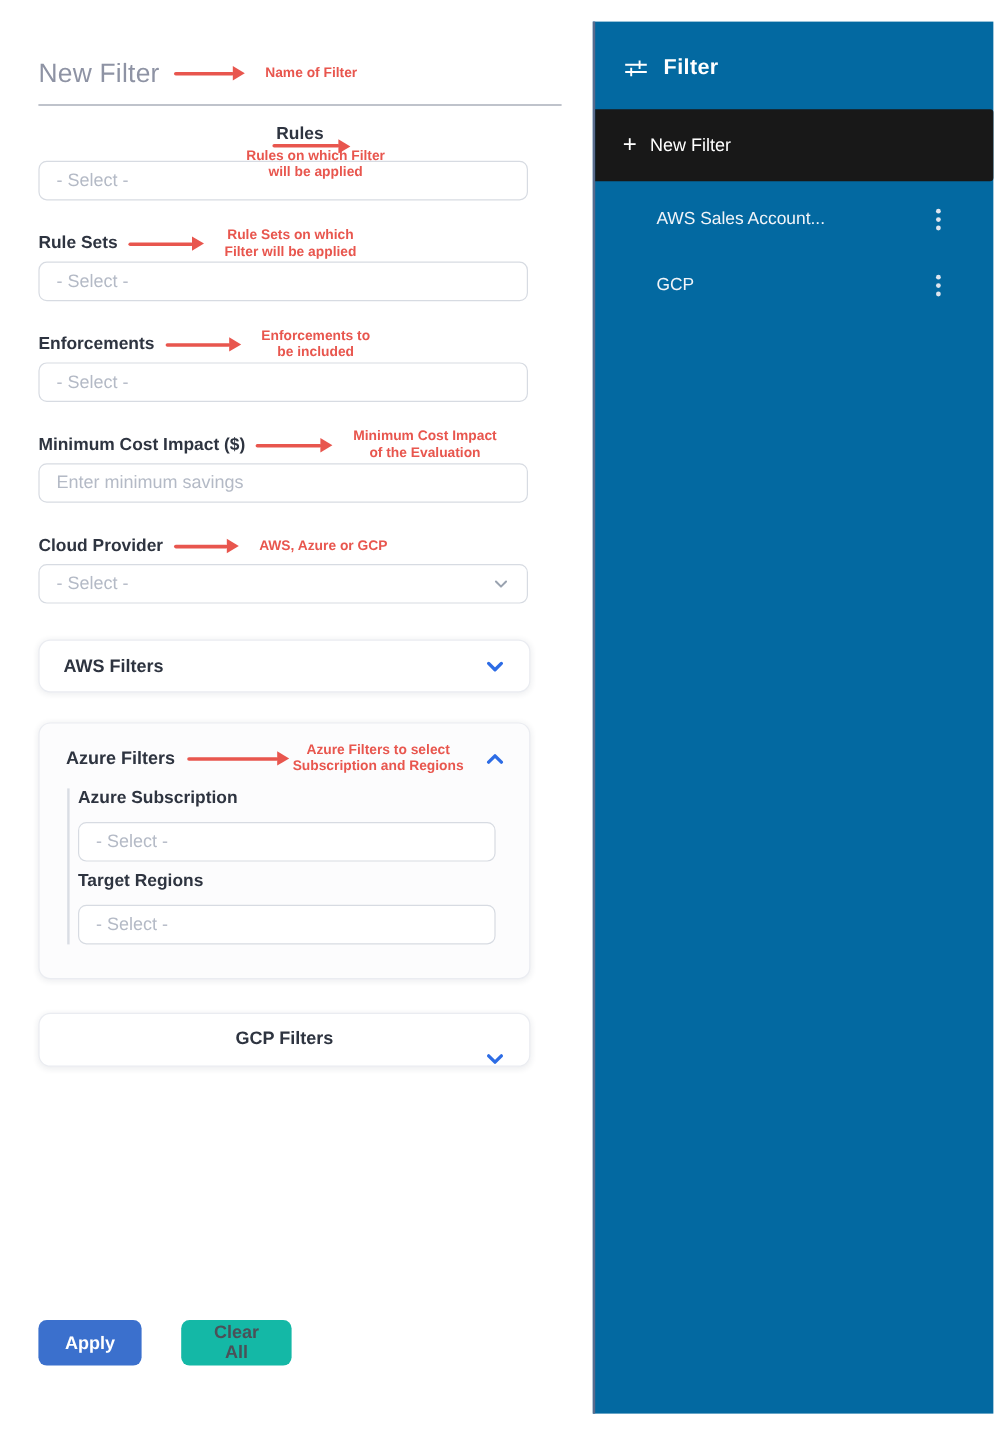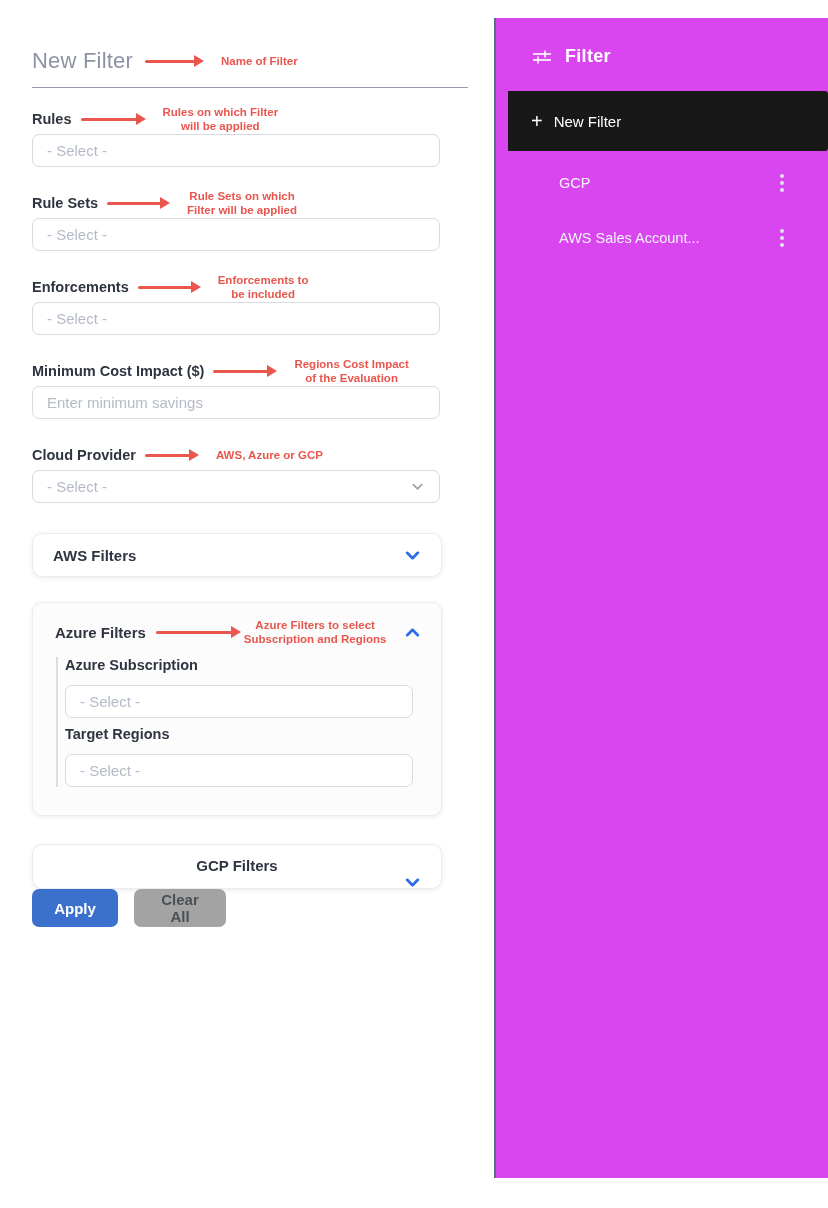--- a/index.html
+++ b/index.html
@@ -77,37 +77,36 @@
     padding-left: 7px;
   }
   .inner-label { font-size: 14.5px; font-weight: 700; color: #2e3440; }
   .inner-input {
     margin-top: 12px; width: 348px; height: 33px;
     border: 1px solid #d7dbe2; border-radius: 7px;
     background: #fff; display: flex; align-items: center;
     padding: 0 14px; cursor: pointer;
   }
 
-  .btn-row { display: flex; gap: 16px; }
+  .btn-row { display: flex; gap: 33px; margin-top: 211px; }
   .btn {
     height: 38px; border: none; border-radius: 7px;
     font-family: "Liberation Sans", sans-serif;
     font-size: 15px; font-weight: 700; cursor: pointer;
     padding: 0 18px;
   }
   .btn-apply { background: #3b70cd; color: #ffffff; width: 86px; }
-  .btn-clear { background: #a3a3a3; color: #4b5058; width: 92px; }
+  .btn-clear { background: #14b8a6; color: #4b5058; width: 92px; }
 
   
   .sidebar {
     position: absolute; left: 494px; top: 18px;
     width: 334px; height: 1160px;
-    background: #d946ef;
+    background: #0369a1;
     border-left: 2px solid #5a6b8c;
-    padding-left: 12px;
   }
   .sidebar-header {
     display: flex; align-items: center; gap: 13px;
     padding: 28px 24px 24px 24px;
   }
   .sidebar-title { color: #ffffff; font-size: 18px; font-weight: 700; letter-spacing: .3px; }
 
   .new-filter-row {
     height: 60px; background: #181818; border-radius: 0 3px 3px 0;
     display: flex; align-items: center; gap: 11px;
@@ -134,21 +133,21 @@
 <div class="form-panel">
 
   <div class="title-row">
     <div class="form-title">New Filter</div>
     <div class="arrow" style="width:50px; margin-left:12px;"></div>
     <div class="annotation">Name of Filter</div>
   </div>
 
   <div class="divider"></div>
 
-  <div class="label-row" style="margin-top:16px;">
+  <div class="label-row" style="margin-top:16px;flex-direction:column;">
     <span class="field-label">Rules</span>
     <div class="arrow" style="width:56px; margin-left:9px;"></div>
     <div class="annotation">
       <div>Rules on which Filter</div>
       <div>will be applied</div>
     </div>
   </div>
   <div class="input-box">
     <span class="placeholder">- Select -</span>
   </div>
@@ -174,21 +173,21 @@
     </div>
   </div>
   <div class="input-box">
     <span class="placeholder">- Select -</span>
   </div>
 
   <div class="label-row" style="margin-top:21px;">
     <span class="field-label">Minimum Cost Impact ($)</span>
     <div class="arrow" style="width:55px; margin-left:9px;"></div>
     <div class="annotation">
-      <div>Regions Cost Impact</div>
+      <div>Minimum Cost Impact</div>
       <div>of the Evaluation</div>
     </div>
   </div>
   <div class="input-box">
     <span class="placeholder">Enter minimum savings</span>
   </div>
 
   <div class="label-row" style="margin-top:21px;">
     <span class="field-label">Cloud Provider</span>
     <div class="arrow" style="width:45px; margin-left:9px;"></div>
@@ -268,30 +267,30 @@
     </span>
     <span class="sidebar-title">Filter</span>
   </div>
 
   <div class="new-filter-row">
     <span class="plus-glyph">+</span>
     <span class="new-filter-label">New Filter</span>
   </div>
 
   <div class="sidebar-item">
+    <span class="item-label">AWS Sales Account...</span>
+    <span class="kebab">
+        <i></i>
+        <i></i>
+        <i></i>
+      </span>
+  </div>
+
+  <div class="sidebar-item">
     <span class="item-label">GCP</span>
     <span class="kebab">
         <i></i>
         <i></i>
         <i></i>
       </span>
   </div>
 
-  <div class="sidebar-item">
-    <span class="item-label">AWS Sales Account...</span>
-    <span class="kebab">
-        <i></i>
-        <i></i>
-        <i></i>
-      </span>
-  </div>
-
 </aside>
 
 </body></html>

